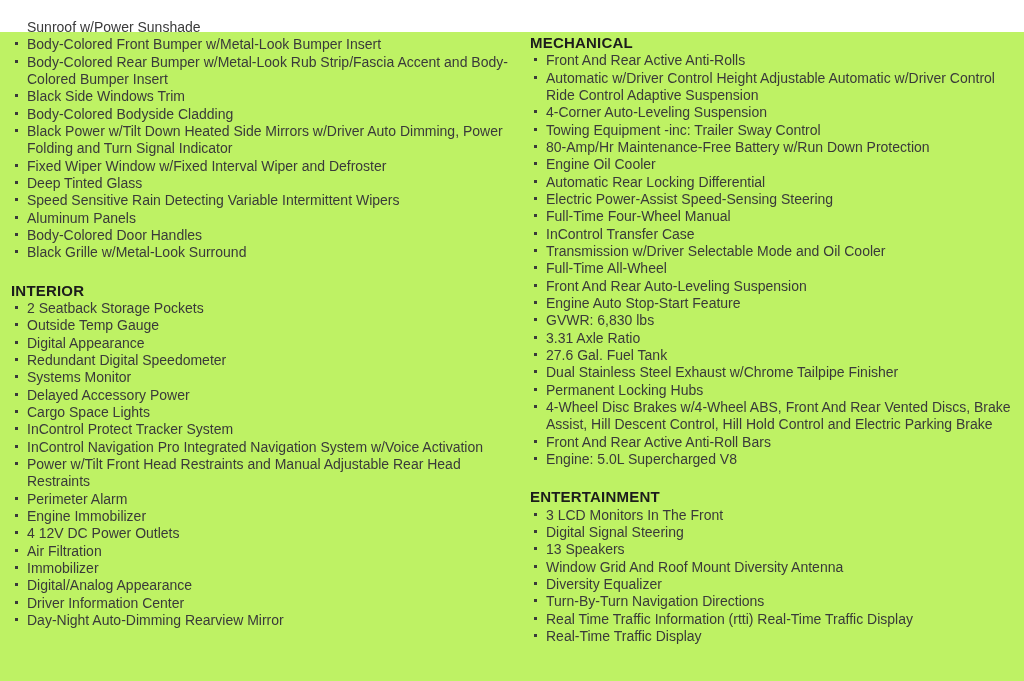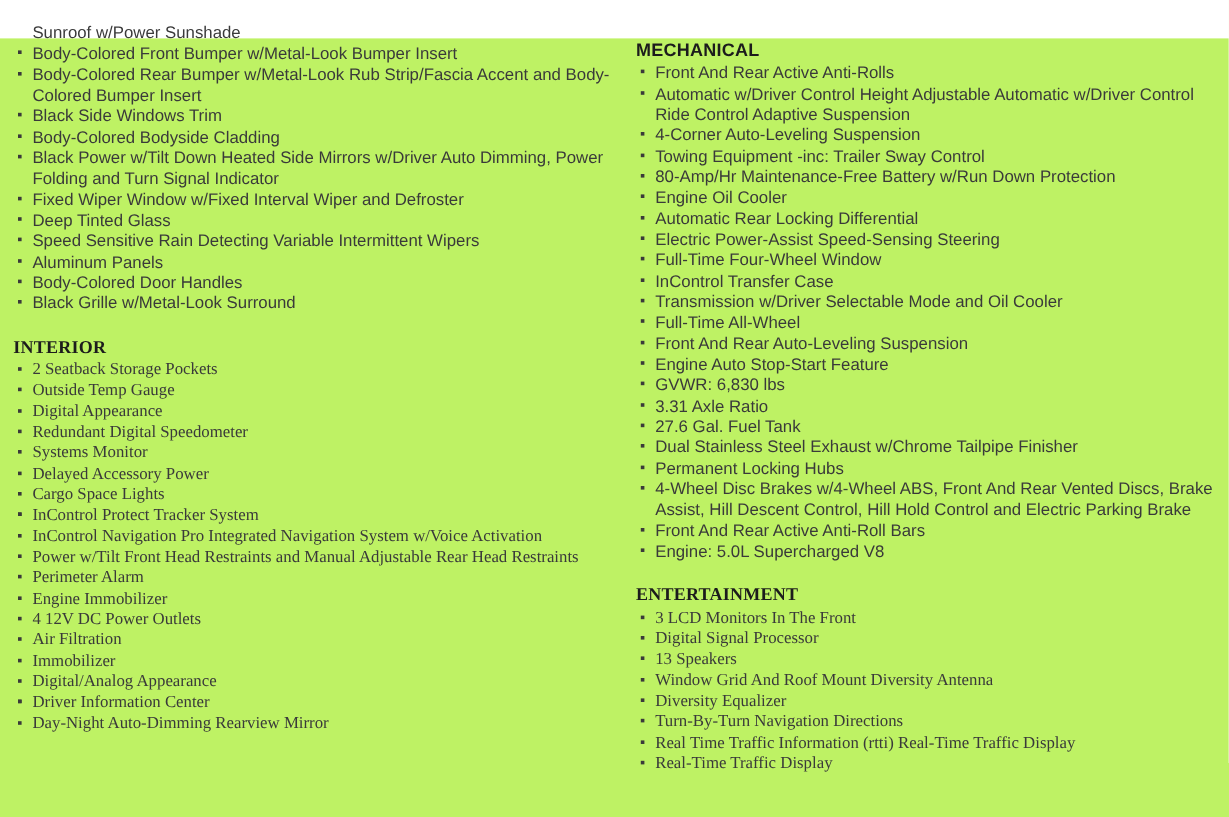--- a/index.html
+++ b/index.html
@@ -14,21 +14,21 @@
     width: 1024px; height: 681px;
     background: #bef264;
     margin-top: 32px;
   }
   .column {
     position: absolute;
   }
   .column-left  { left: 11px;  top: -13px; width: 502px; }
   .column-right { left: 530px; top: 2px;   width: 496px; }
 
-  .feature-section + .feature-section { margin-top: 20px; font-family: Liberation Serif, serif; }
+  .feature-section + .feature-section { margin-top: 20px; }
 
   .section-heading {
     font-size: 15px;
     font-weight: 700;
     color: #1c1c1c;
     line-height: 17.33px;
     letter-spacing: 0.2px;
     margin-bottom: 1px;
   }
   .feature-list {
@@ -261,21 +261,21 @@
     <span class="item-text">Automatic Rear Locking Differential</span>
   </li>
 
   <li class="feature-item">
     <span class="bullet"></span>
     <span class="item-text">Electric Power-Assist Speed-Sensing Steering</span>
   </li>
 
   <li class="feature-item">
     <span class="bullet"></span>
-    <span class="item-text">Full-Time Four-Wheel Window</span>
+    <span class="item-text">Full-Time Four-Wheel Manual</span>
   </li>
 
   <li class="feature-item">
     <span class="bullet"></span>
     <span class="item-text">InControl Transfer Case</span>
   </li>
 
   <li class="feature-item">
     <span class="bullet"></span>
     <span class="item-text">Transmission w/Driver Selectable Mode and Oil Cooler</span>
@@ -341,21 +341,21 @@
   <section class="feature-section">
     <h2 class="section-heading">ENTERTAINMENT</h2>
     <ul class="feature-list">
   <li class="feature-item">
     <span class="bullet"></span>
     <span class="item-text">3 LCD Monitors In The Front</span>
   </li>
 
   <li class="feature-item">
     <span class="bullet"></span>
-    <span class="item-text">Digital Signal Processor</span>
+    <span class="item-text">Digital Signal Steering</span>
   </li>
 
   <li class="feature-item">
     <span class="bullet"></span>
     <span class="item-text">13 Speakers</span>
   </li>
 
   <li class="feature-item">
     <span class="bullet"></span>
     <span class="item-text">Window Grid And Roof Mount Diversity Antenna</span>

